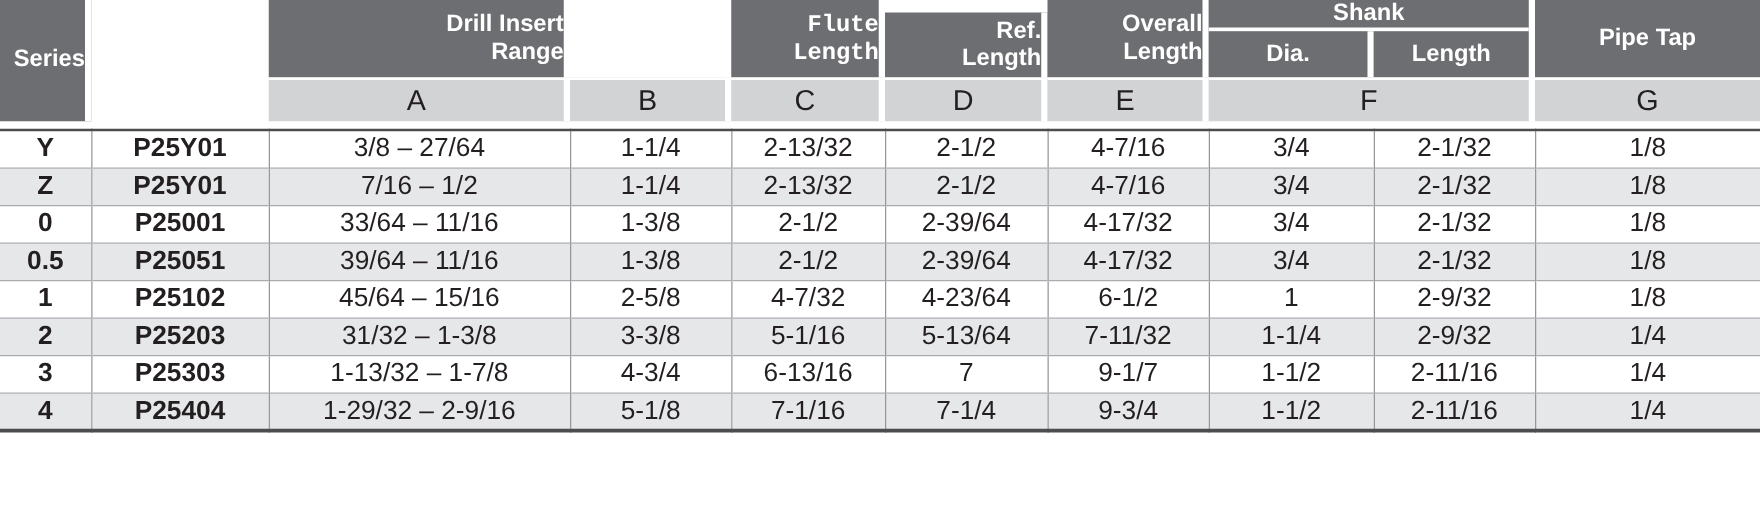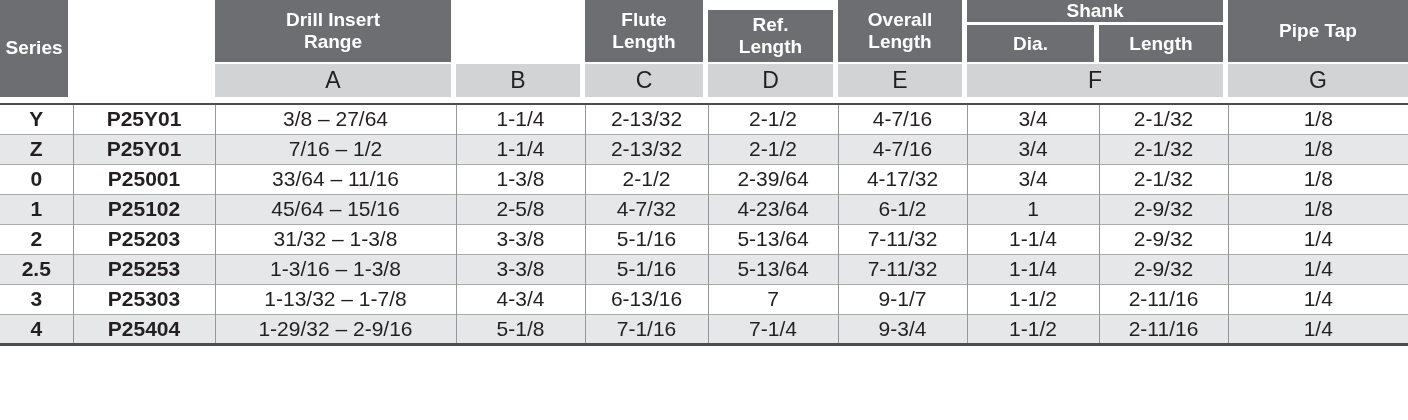--- a/index.html
+++ b/index.html
@@ -21,26 +21,26 @@
   .hcell {
     background: #6d6e71;
     color: #ffffff;
     font-weight: bold;
     font-size: 19px;
     line-height: 1.16;
     display: flex; flex-direction: column;
     align-items: center; justify-content: center;
     text-align: center;
   }
-  .gapR { border-right: 5px solid #ffffff; }
+  .gapR { border-right: 5px solid #ffffff; align-items: flex-end; }
   .h-series { grid-column: 1; grid-row: 1 / 3; }
   .h-edp    { grid-column: 2; grid-row: 1 / 3; }
   .h-drill  { grid-column: 3; grid-row: 1; }
   .h-maxd   { grid-column: 4; grid-row: 1; }
-  .h-flute  { grid-column: 5; grid-row: 1; }
+  .h-flute  { grid-column: 5; grid-row: 1; font-family: Liberation Mono, monospace; }
   .h-ref    { grid-column: 6; grid-row: 1; margin-top: 10px; }
   .h-oal    { grid-column: 7; grid-row: 1; }
   .h-shankgrp {
     grid-column: 8; grid-row: 1;
     display: flex; flex-direction: column;
     border-right: 5px solid #ffffff;
   }
   .shank-title {
     height: 25px; background: #6d6e71;
     color: #fff; font-weight: bold; font-size: 19px;
@@ -191,20 +191,32 @@
           <td>33/64 – 11/16</td>
           <td>1-3/8</td>
           <td>2-1/2</td>
           <td>2-39/64</td>
           <td>4-17/32</td>
           <td>3/4</td>
           <td>2-1/32</td>
           <td>1/8</td>
         </tr>
 
+        <tr>
+          <td class="b">0.5</td>
+          <td class="b">P25051</td>
+          <td>39/64 – 11/16</td>
+          <td>1-3/8</td>
+          <td>2-1/2</td>
+          <td>2-39/64</td>
+          <td>4-17/32</td>
+          <td>3/4</td>
+          <td>2-1/32</td>
+          <td>1/8</td>
+        </tr>
 
         <tr>
           <td class="b">1</td>
           <td class="b">P25102</td>
           <td>45/64 – 15/16</td>
           <td>2-5/8</td>
           <td>4-7/32</td>
           <td>4-23/64</td>
           <td>6-1/2</td>
           <td>1</td>
@@ -219,32 +231,20 @@
           <td>31/32 – 1-3/8</td>
           <td>3-3/8</td>
           <td>5-1/16</td>
           <td>5-13/64</td>
           <td>7-11/32</td>
           <td>1-1/4</td>
           <td>2-9/32</td>
           <td>1/4</td>
         </tr>
 
-        <tr>
-          <td class="b">2.5</td>
-          <td class="b">P25253</td>
-          <td>1-3/16 – 1-3/8</td>
-          <td>3-3/8</td>
-          <td>5-1/16</td>
-          <td>5-13/64</td>
-          <td>7-11/32</td>
-          <td>1-1/4</td>
-          <td>2-9/32</td>
-          <td>1/4</td>
-        </tr>
 
         <tr>
           <td class="b">3</td>
           <td class="b">P25303</td>
           <td>1-13/32 – 1-7/8</td>
           <td>4-3/4</td>
           <td>6-13/16</td>
           <td>7</td>
           <td>9-1/7</td>
           <td>1-1/2</td>

